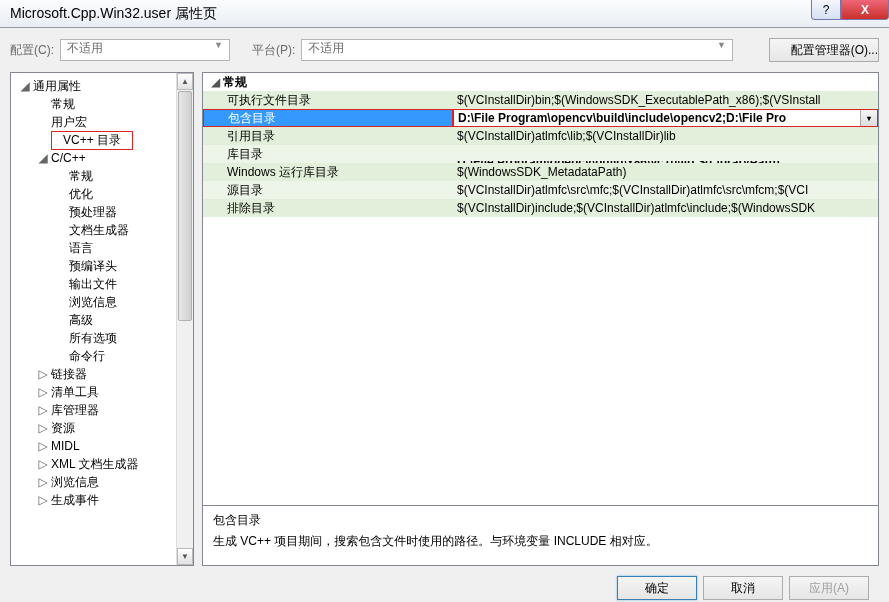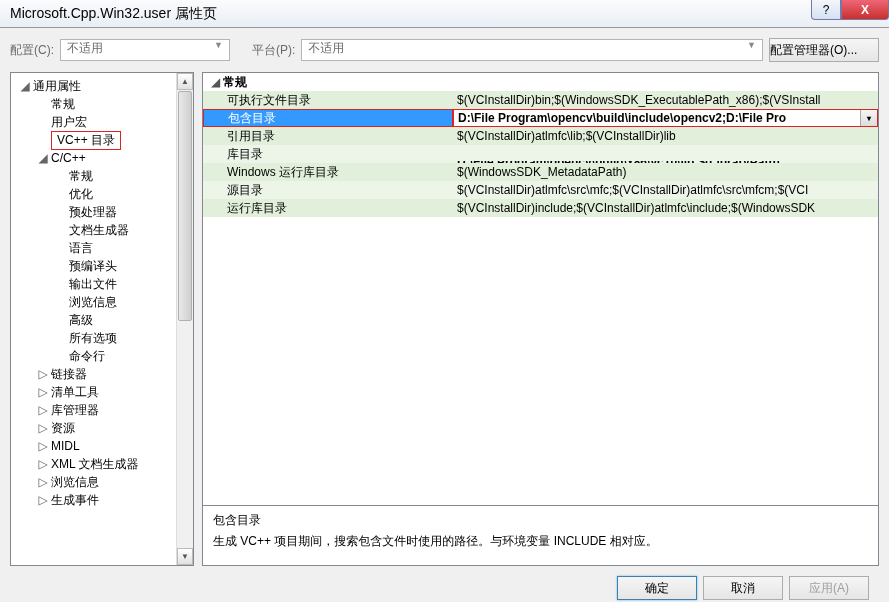--- a/index.html
+++ b/index.html
@@ -11,30 +11,30 @@
 .titlebar-btn { width: 30px; height: 20px; border: 1px solid #77a; border-top: none; display: flex; align-items: center; justify-content: center; }
 .titlebar-btn.help { background: linear-gradient(#f4f6fb,#d5e1f2); border-bottom-left-radius: 4px; }
 .titlebar-btn.close { width: 48px; background: linear-gradient(#e67,#c9302c); border-bottom-right-radius: 4px; color: #fff; font-weight: bold; }
 
 .body { padding: 10px; }
 
 .toprow { display: flex; align-items: center; gap: 6px; margin-bottom: 10px; }
 .toprow label { color: #6a6a6a; }
 .combobox { height: 22px; border: 1px solid #b5b5b5; background: #fff; display: flex; align-items: flex-start; padding: 0 6px; color: #6a6a6a; position: relative; }
 .combobox .darrow { position: absolute; right: 6px; font-size: 9px; color: #888; }
-.cfgmgr { width: 110px; height: 24px; border: 1px solid #acacac; background: linear-gradient(#f5f5f5,#e6e6e6); display: flex; align-items: center; justify-content: flex-start; }
+.cfgmgr { width: 110px; height: 24px; border: 1px solid #acacac; background: linear-gradient(#f5f5f5,#e6e6e6); display: flex; align-items: center; justify-content: flex-end; margin-left: 30px; }
 
 .main { display: flex; gap: 8px; height: 494px; }
 
 .treepane { width: 184px; border: 1px solid #828790; background: #fff; position: relative; overflow: hidden; }
 .tree { padding: 4px 2px; }
 .tree-row { height: 18px; display: flex; align-items: center; padding-left: 4px; white-space: nowrap; cursor: default; }
 .tree-row .tw { width: 12px; display: inline-block; text-align: center; color: #666; }
 .tree-row .lbl { margin-left: 2px; }
-.highlighted-box { border: 1px solid #d22; padding: 0 5px; }
+.highlighted-box { border: 1px solid #d22; padding: 0 11px; }
 .scrollbar { position: absolute; right: 0; top: 0; bottom: 0; width: 17px; background: #f0f0f0; border-left: 1px solid #ddd; }
 .scrollbar .sbtn { height: 17px; background: linear-gradient(#fff,#e1e1e1); border: 1px solid #bbb; display: flex; align-items: center; justify-content: center; font-size: 8px; color: #555; }
 .scrollbar .thumb { margin: 1px; height: 230px; background: linear-gradient(90deg,#e8e8e8,#cfcfcf); border: 1px solid #b0b0b0; border-radius: 2px; }
 
 .rightpane { flex: 1; border: 1px solid #828790; background: #fff; display: flex; flex-direction: column; }
 .propgrid { flex: 1; overflow: hidden; position: relative; }
 .section-head { height: 18px; display: flex; align-items: center; padding-left: 8px; background: #fff; }
 .section-head .tw { width: 12px; display: inline-block; color: #555; }
 .section-head .lbl { font-weight: bold; }
 .prop-row { height: 18px; display: flex; background: #e2efda; }
@@ -221,21 +221,21 @@
             </div>
             <div class="prop-row">
               <div class="name">Windows 运行库目录</div>
               <div class="val">$(WindowsSDK_MetadataPath)</div>
             </div>
             <div class="prop-row alt">
               <div class="name">源目录</div>
               <div class="val">$(VCInstallDir)atlmfc\src\mfc;$(VCInstallDir)atlmfc\src\mfcm;$(VCI</div>
             </div>
             <div class="prop-row">
-              <div class="name">运行库目录</div>
+              <div class="name">排除目录</div>
               <div class="val">$(VCInstallDir)include;$(VCInstallDir)atlmfc\include;$(WindowsSDK</div>
             </div>
           </div>
       </div>
       <div class="desc">
         <div class="title">包含目录</div>
         <div>生成 VC++ 项目期间，搜索包含文件时使用的路径。与环境变量 INCLUDE 相对应。</div>
       </div>
     </div>
   </div>

